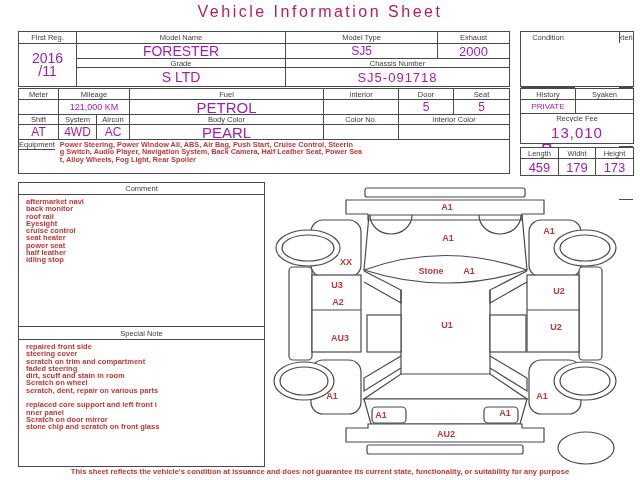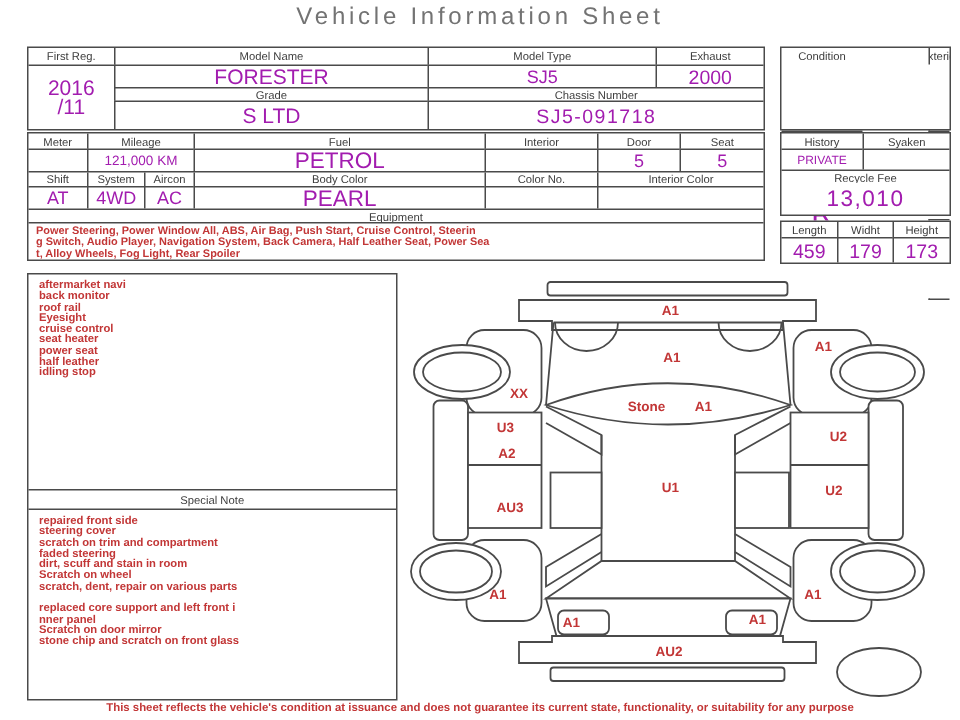--- a/index.html
+++ b/index.html
@@ -1,19 +1,19 @@
 <!DOCTYPE html>
 <html><head>
 <meta charset="utf-8">
 <style>
   html,body{margin:0;padding:0;background:#fff;}
   #sheet{position:relative;width:640px;height:480px;background:#fff;overflow:hidden;
          font-family:"Liberation Sans",sans-serif;}
   #title{position:absolute;top:3px;left:0;width:100%;text-align:center;
-         font-size:16px;letter-spacing:2.5px;color:#737373;font-weight:500;}
+         font-size:16px;letter-spacing:2.5px;color:#be185d;font-weight:500;}
   .tbl{position:absolute;background:#fff;border:1px solid #4a4a4a;display:grid;}
   .c{display:flex;align-items:center;justify-content:center;overflow:hidden;text-align:center;}
   .lab{font-size:7.5px;color:#3d3d3d;}
   .val{color:#a21caf;font-weight:normal;}
   .bl{border-left:1px solid #4a4a4a;}
   .bt{border-top:1px solid #4a4a4a;}
   .pre{white-space:pre-line;}
   
   #tbl-main{left:18px;top:31px;width:490px;height:54px;
     grid-template-columns:57px 209px 152px 1fr;grid-template-rows:11px 15px 9px 1fr;}
@@ -30,21 +30,21 @@
   #et-label{grid-area:1/2;} #et-value{grid-area:2/2;font-size:12px;}
   #in-label{grid-area:3/2;} #in-value{grid-area:4/2;font-size:14px;}
   
   #spec{position:absolute;left:18px;top:88px;width:490px;height:84px;
         border:1px solid #4a4a4a;background:#fff;display:flex;flex-direction:column;}
   .spec-a{display:grid;grid-template-columns:39px 71px 194px 75px 55px 1fr;
           grid-template-rows:10px 15px;}
   .spec-b{display:grid;grid-template-columns:39px 38px 33px 194px 75px 1fr;
           grid-template-rows:9px 15px;border-top:1px solid #4a4a4a;}
   .v12{font-size:12px;} .v15{font-size:15px;} .v9{font-size:9px;}
-  .spec-c{flex:1;border-top:1px solid #4a4a4a;display:flex;flex-direction:column;min-height:0;}
+  .spec-c{flex:1;border-top:1px solid #4a4a4a;display:flex;flex-direction:row;min-height:0;}
   #equip-head{height:9px;border-bottom:1px solid #4a4a4a;}
   #equip-text{flex:1;padding:1px 5px;font-size:7.3px;line-height:7.3px;
               color:#c23636;font-weight:bold;}
   
   #hist{left:520px;top:88px;width:112px;height:54px;
     grid-template-columns:54px 1fr;grid-template-rows:10px 14px 9px 1fr;}
   #hi-label{grid-area:1/1;} #sy-label{grid-area:1/2;}
   #hi-value{grid-area:2/1;font-size:8px;} #sy-value{grid-area:2/2;}
   #rf-label{grid-area:3/1/4/3;} #rf-value{grid-area:4/1/5/3;font-size:15px;letter-spacing:1px;}
   #dims{left:520px;top:147px;width:112px;height:27px;
@@ -148,20 +148,21 @@
   <div id="dims" class="tbl">
     <div class="c lab">Length</div>
     <div class="c lab bl">Widht</div>
     <div class="c lab bl">Height</div>
     <div class="c val bt v13">459</div>
     <div class="c val bl bt v13">179</div>
     <div class="c val bl bt v13">173</div>
   </div>
 
   <div id="cbox">
+    <div id="comment-head" class="box-head">Comment</div>
     <div id="comment-text" class="red-lines">aftermarket navi
 back monitor
 roof rail
 Eyesight
 cruise control
 seat heater
 power seat
 half leather
 idling stop</div>
     <div id="note-head" class="box-head">Special Note</div>

